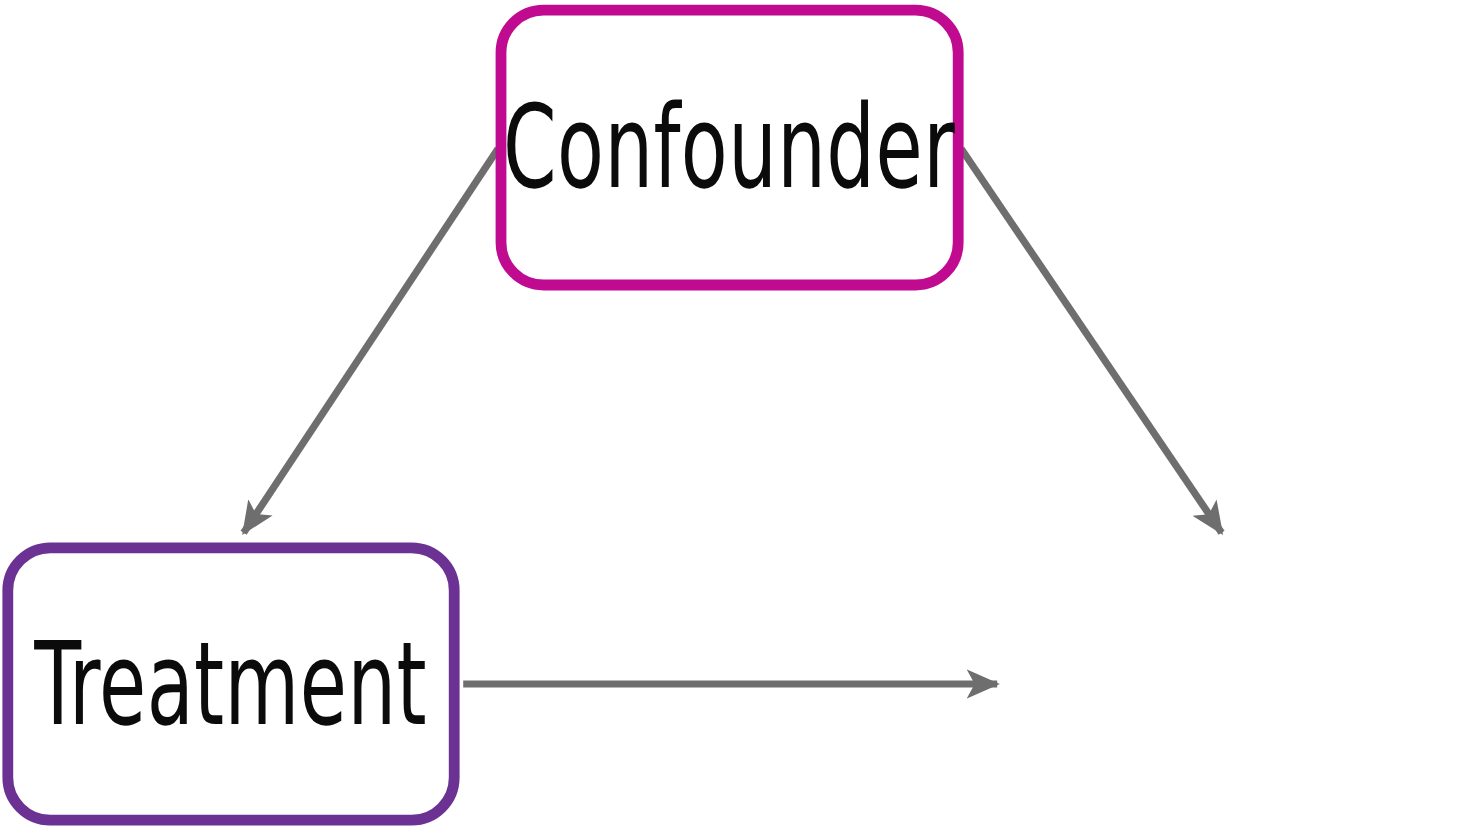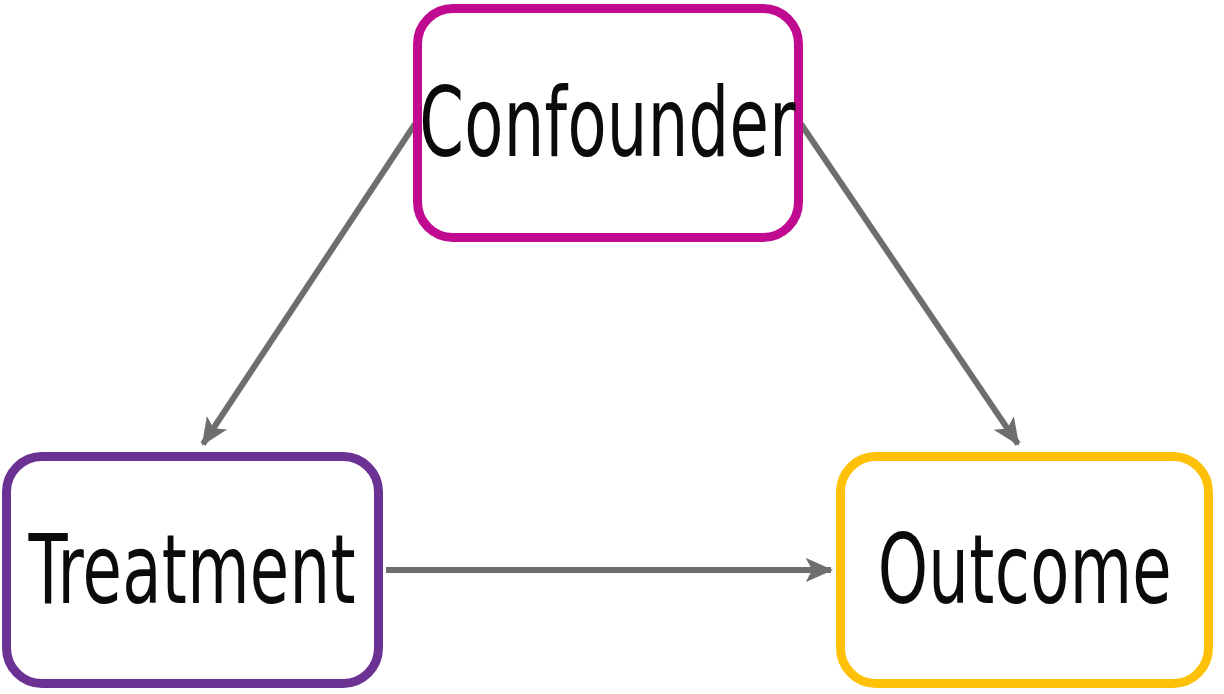--- a/index.html
+++ b/index.html
@@ -96,17 +96,14 @@
   </svg>
 
   <div class="node" id="node-confounder">
     <span class="node-label">Confounder</span>
   </div>
 
   <div class="node" id="node-treatment">
     <span class="node-label">Treatment</span>
   </div>
 
-  <div class="node" id="node-outcome">
-    <span class="node-label">Outcome</span>
-  </div>
 
 </div>
 
 </body></html>

